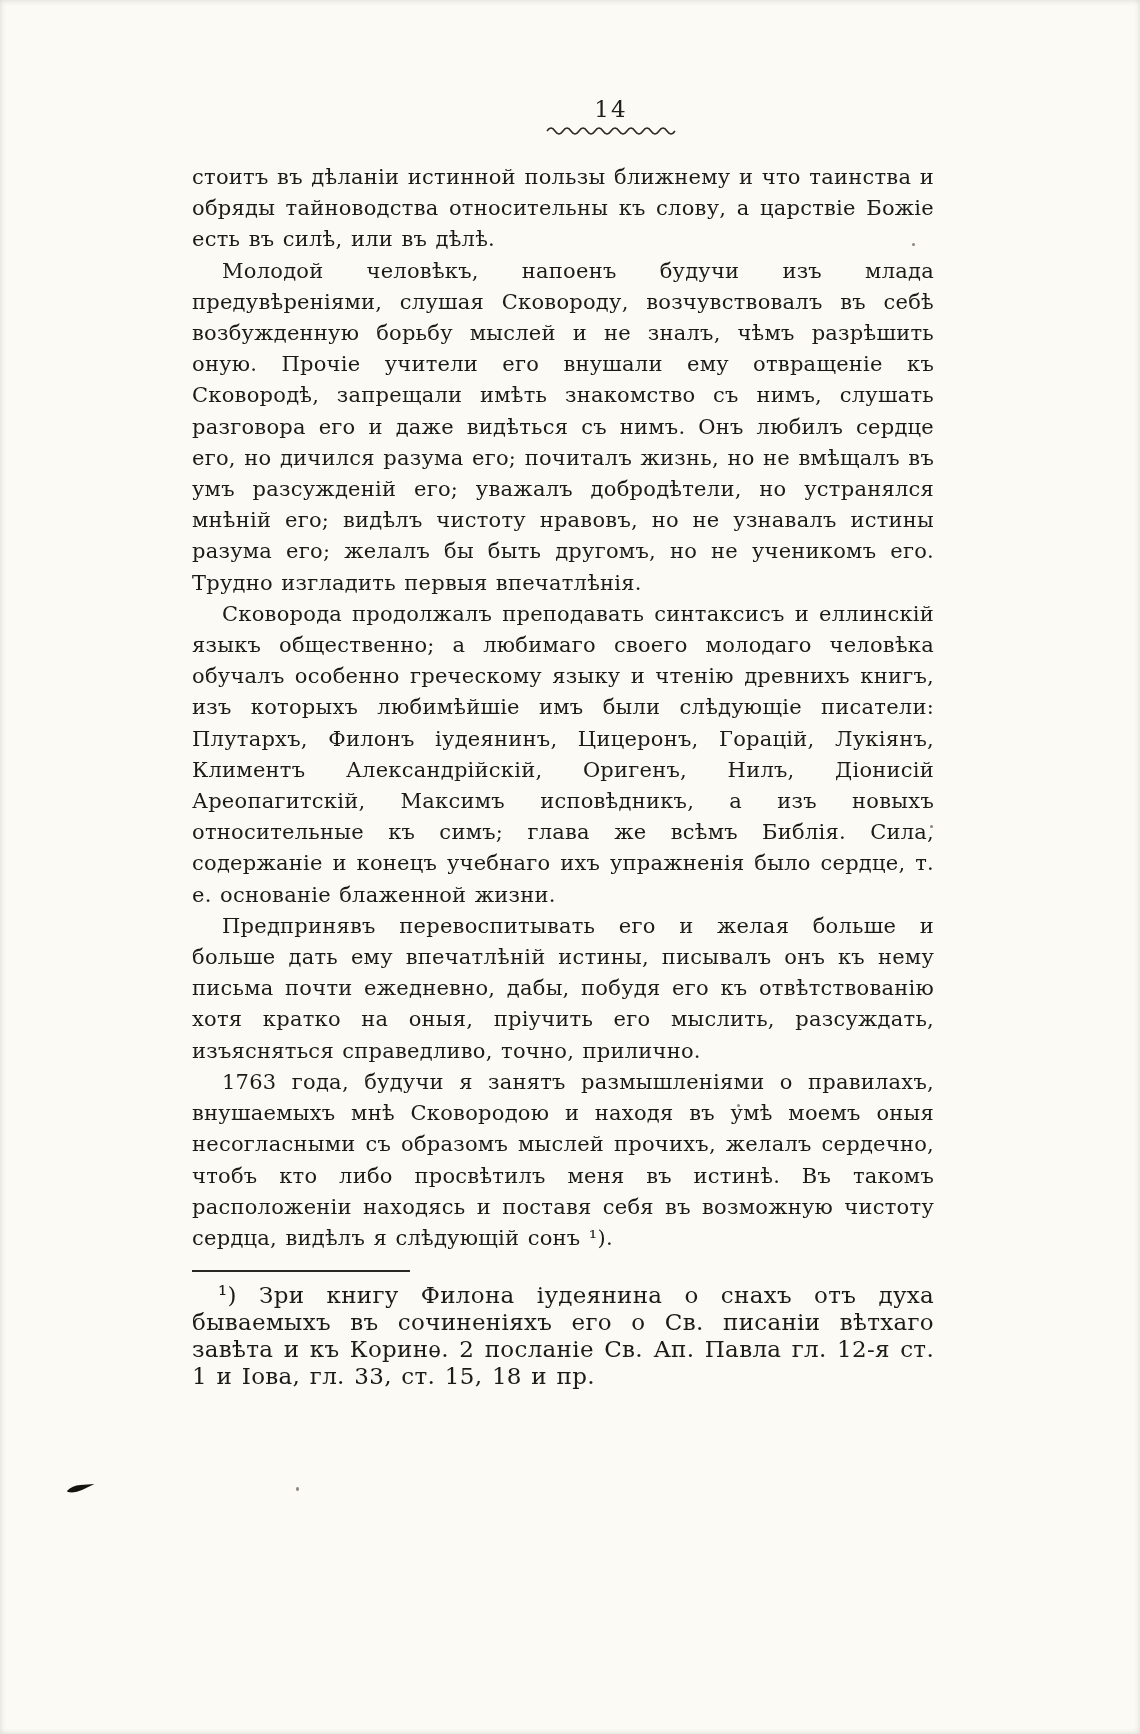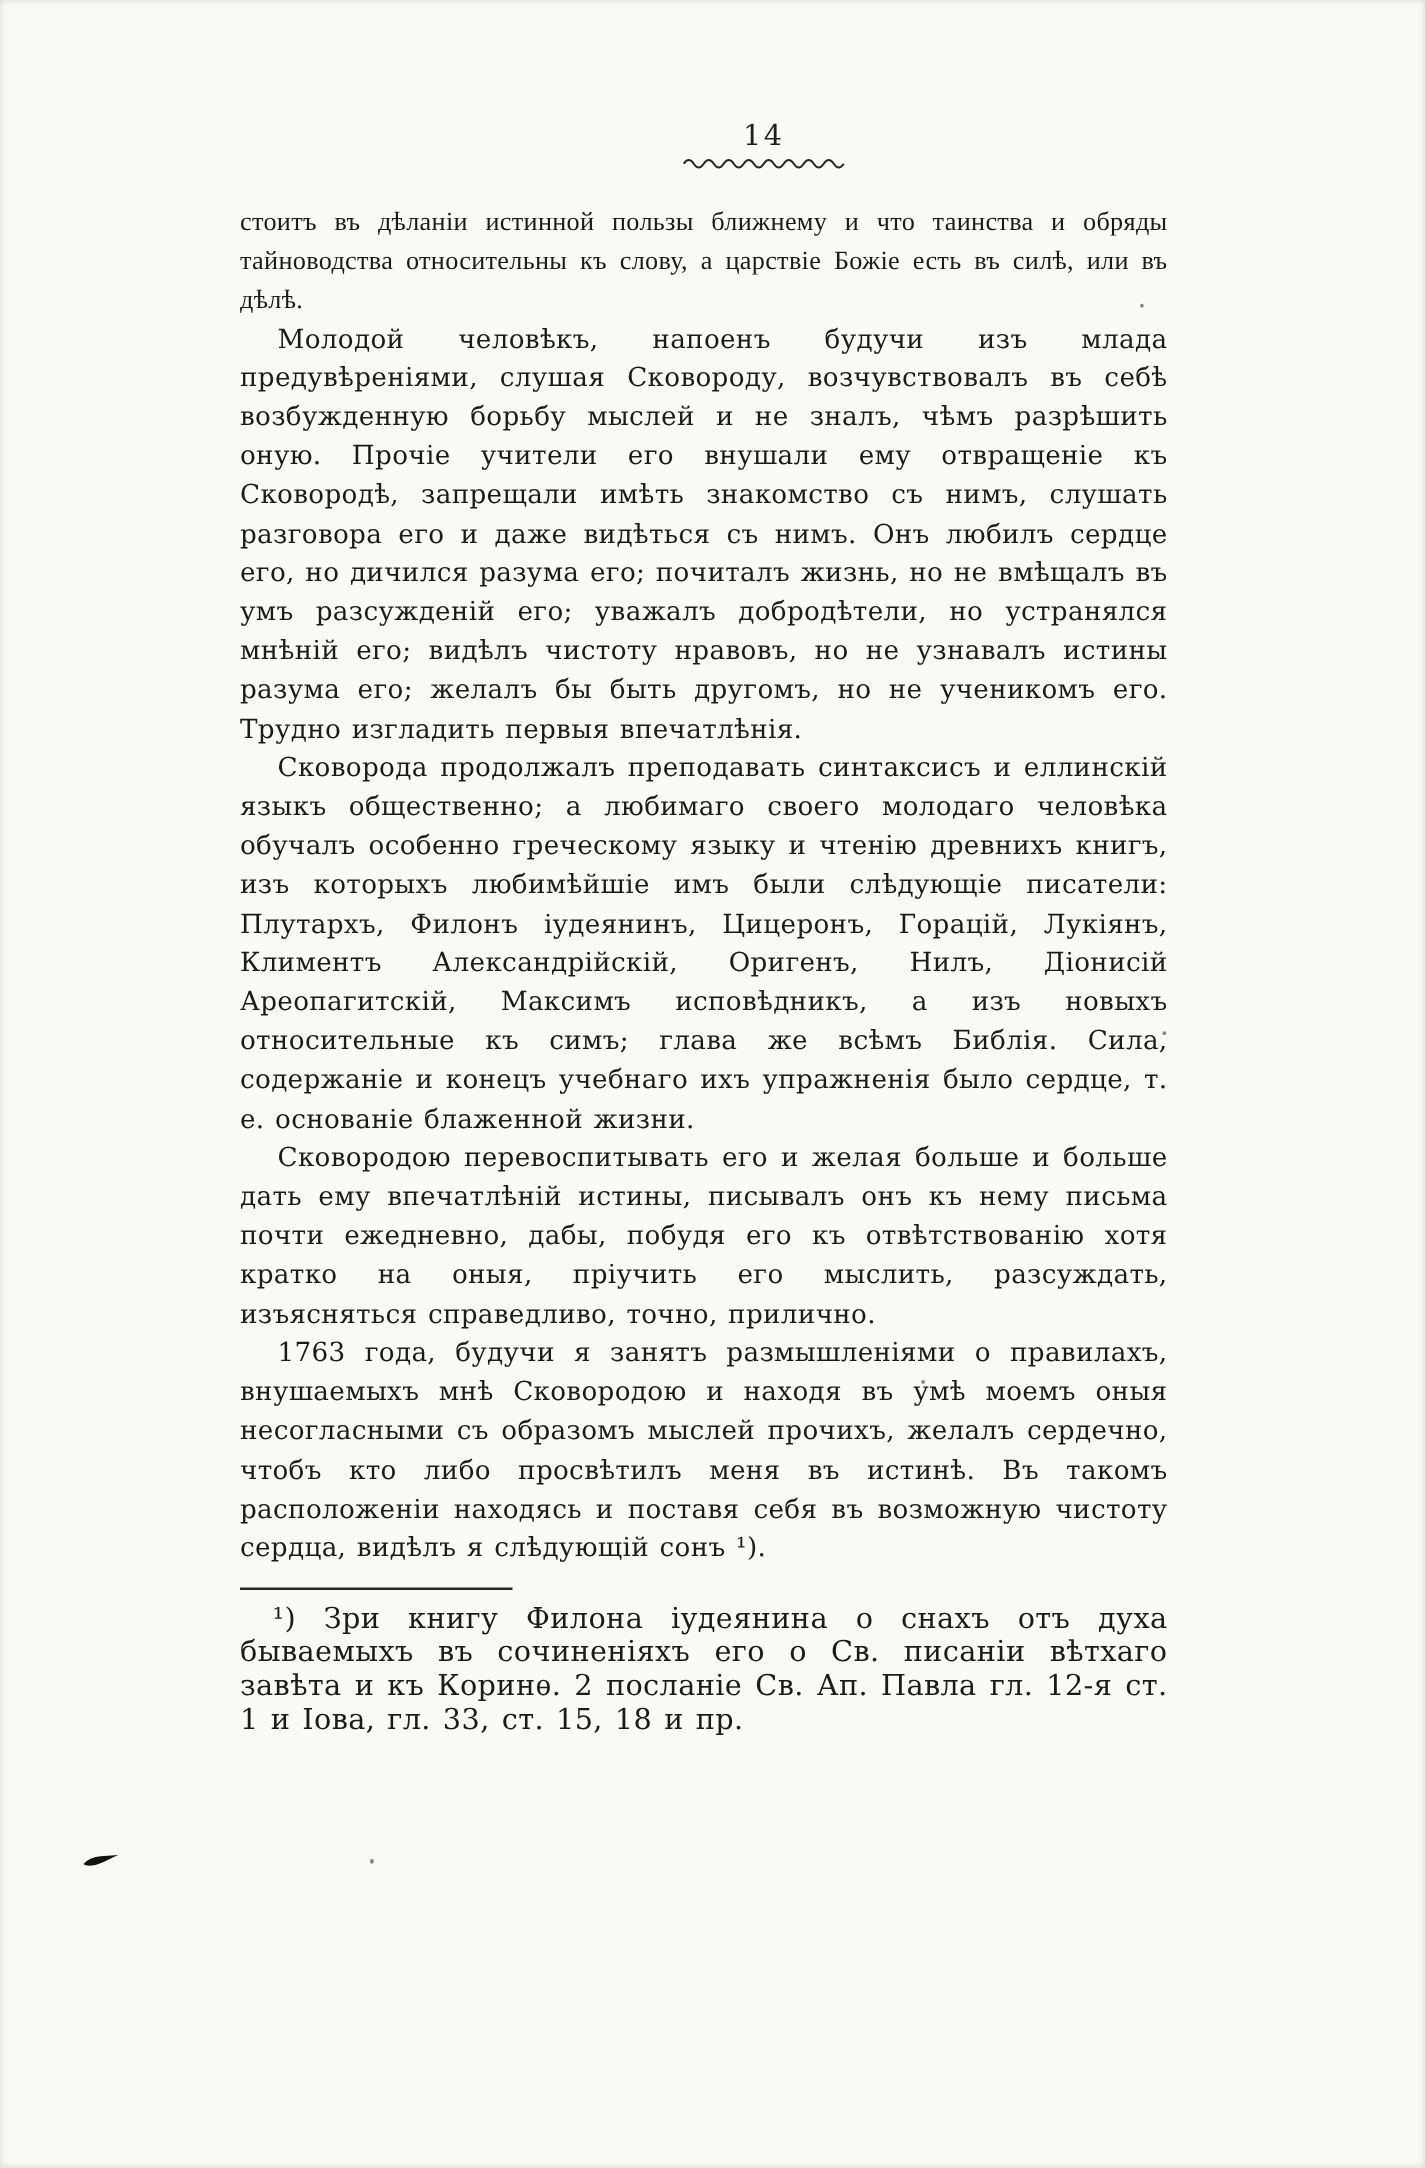--- a/index.html
+++ b/index.html
@@ -45,21 +45,20 @@
     text-align: justify;
     letter-spacing: 0.25px;
     word-spacing: 1.5px;
   }
   .text-block p {
     margin: 0;
     text-indent: 30px;
   }
   .text-block p.noindent {
     text-indent: 0;
-    font-family: Liberation Serif, serif;
   }
   .footnote-sep {
     width: 218px;
     height: 0;
     border-top: 2px solid #2a2823;
     margin: 16px 0 10px 0;
   }
   p.footnote {
     font-size: 23px;
     line-height: 27px;
@@ -88,21 +87,21 @@
     <div class="page-number">14</div>
     <svg class="squiggle" width="132" height="12" viewBox="0 0 132 12" aria-hidden="true">
       <path d="M2 7 q4 -6 8 0 t8 0 t8 0 t8 0 t8 0 t8 0 t8 0 t8 0 t8 0 t8 0 t8 0 t8 0 t8 0 t8 0 t8 0 t8 0" fill="none" stroke="#2b2823" stroke-width="1.6"></path>
     </svg>
   </header>
 
   <main class="text-block">
     <p class="noindent">стоитъ въ дѣланіи истинной пользы ближнему и что таинства и обряды тайноводства относительны къ слову, а царствіе Божіе есть въ силѣ, или въ дѣлѣ.</p>
     <p>Молодой человѣкъ, напоенъ будучи изъ млада предувѣреніями, слушая Сковороду, возчувствовалъ въ себѣ возбужденную борьбу мыслей и не зналъ, чѣмъ разрѣшить оную. Прочіе учители его внушали ему отвращеніе къ Сковородѣ, запрещали имѣть знакомство съ нимъ, слушать разговора его и даже видѣться съ нимъ. Онъ любилъ сердце его, но дичился разума его; почиталъ жизнь, но не вмѣщалъ въ умъ разсужденій его; уважалъ добродѣтели, но устранялся мнѣній его; видѣлъ чистоту нравовъ, но не узнавалъ истины разума его; желалъ бы быть другомъ, но не ученикомъ его. Трудно изгладить первыя впечатлѣнія.</p>
     <p>Сковорода продолжалъ преподавать синтаксисъ и еллинскій языкъ общественно; а любимаго своего молодаго человѣка обучалъ особенно греческому языку и чтенію древнихъ книгъ, изъ которыхъ любимѣйшіе имъ были слѣдующіе писатели: Плутархъ, Филонъ іудеянинъ, Цицеронъ, Горацій, Лукіянъ, Климентъ Александрійскій, Оригенъ, Нилъ, Діонисій Ареопагитскій, Максимъ исповѣдникъ, а изъ новыхъ относительные къ симъ; глава же всѣмъ Библія. Сила, содержаніе и конецъ учебнаго ихъ упражненія было сердце, т. е. основаніе блаженной жизни.</p>
-    <p>Сковородою перевоспитывать его и желая больше и больше дать ему впечатлѣній истины, писывалъ онъ къ нему письма почти ежедневно, дабы, побудя его къ отвѣтствованію хотя кратко на оныя, пріучить его мыслить, разсуждать, изъясняться справедливо, точно, прилично.</p>
+    <p>Предпринявъ перевоспитывать его и желая больше и больше дать ему впечатлѣній истины, писывалъ онъ къ нему письма почти ежедневно, дабы, побудя его къ отвѣтствованію хотя кратко на оныя, пріучить его мыслить, разсуждать, изъясняться справедливо, точно, прилично.</p>
     <p>1763 года, будучи я занятъ размышленіями о правилахъ, внушаемыхъ мнѣ Сковородою и находя въ умѣ моемъ оныя несогласными съ образомъ мыслей прочихъ, желалъ сердечно, чтобъ кто либо просвѣтилъ меня въ истинѣ. Въ такомъ расположеніи находясь и поставя себя въ возможную чистоту сердца, видѣлъ я слѣдующій сонъ ¹).</p>
 
     <div class="footnote-sep"></div>
     <p class="footnote">¹) Зри книгу Филона іудеянина о снахъ отъ духа бываемыхъ въ сочиненіяхъ его о Св. писаніи вѣтхаго завѣта и къ Коринѳ. 2 посланіе Св. Ап. Павла гл. 12-я ст. 1 и Іова, гл. 33, ст. 15, 18 и пр.</p>
   </main>
 
   <div class="ink-mark">
     <svg width="30" height="16" viewBox="0 0 30 16" aria-hidden="true">
       <path d="M1 10 Q6 4 14 3 L28 1 L16 8 Q9 12 2 11 Z" fill="#15130f" transform="rotate(4 15 8)"></path>
     </svg>

